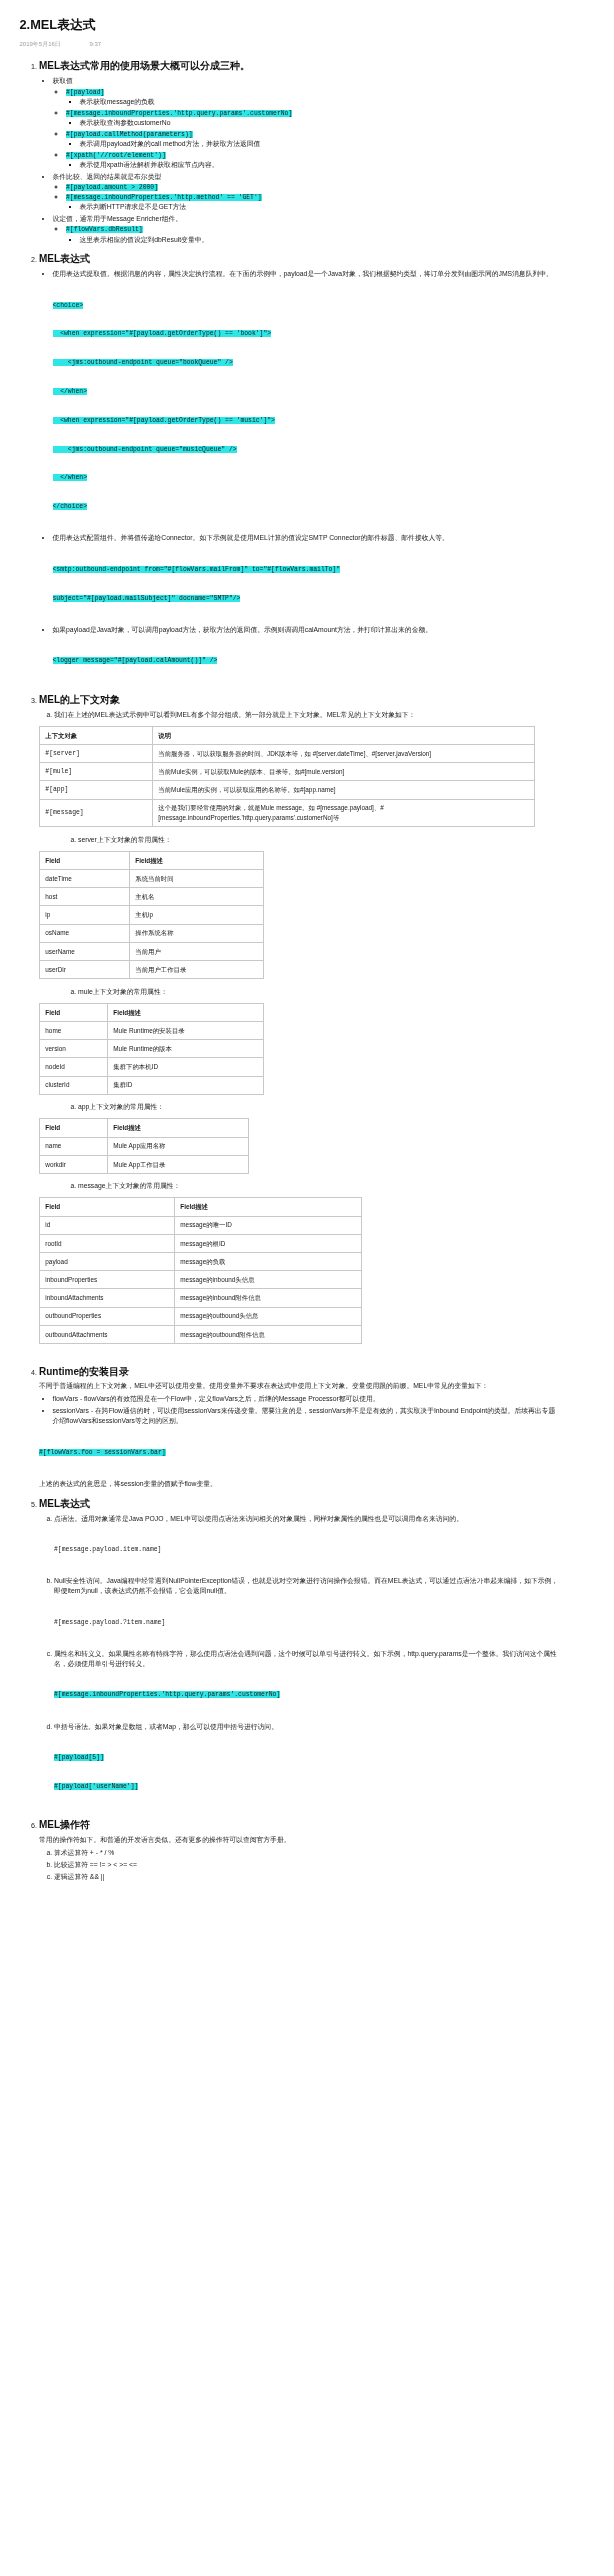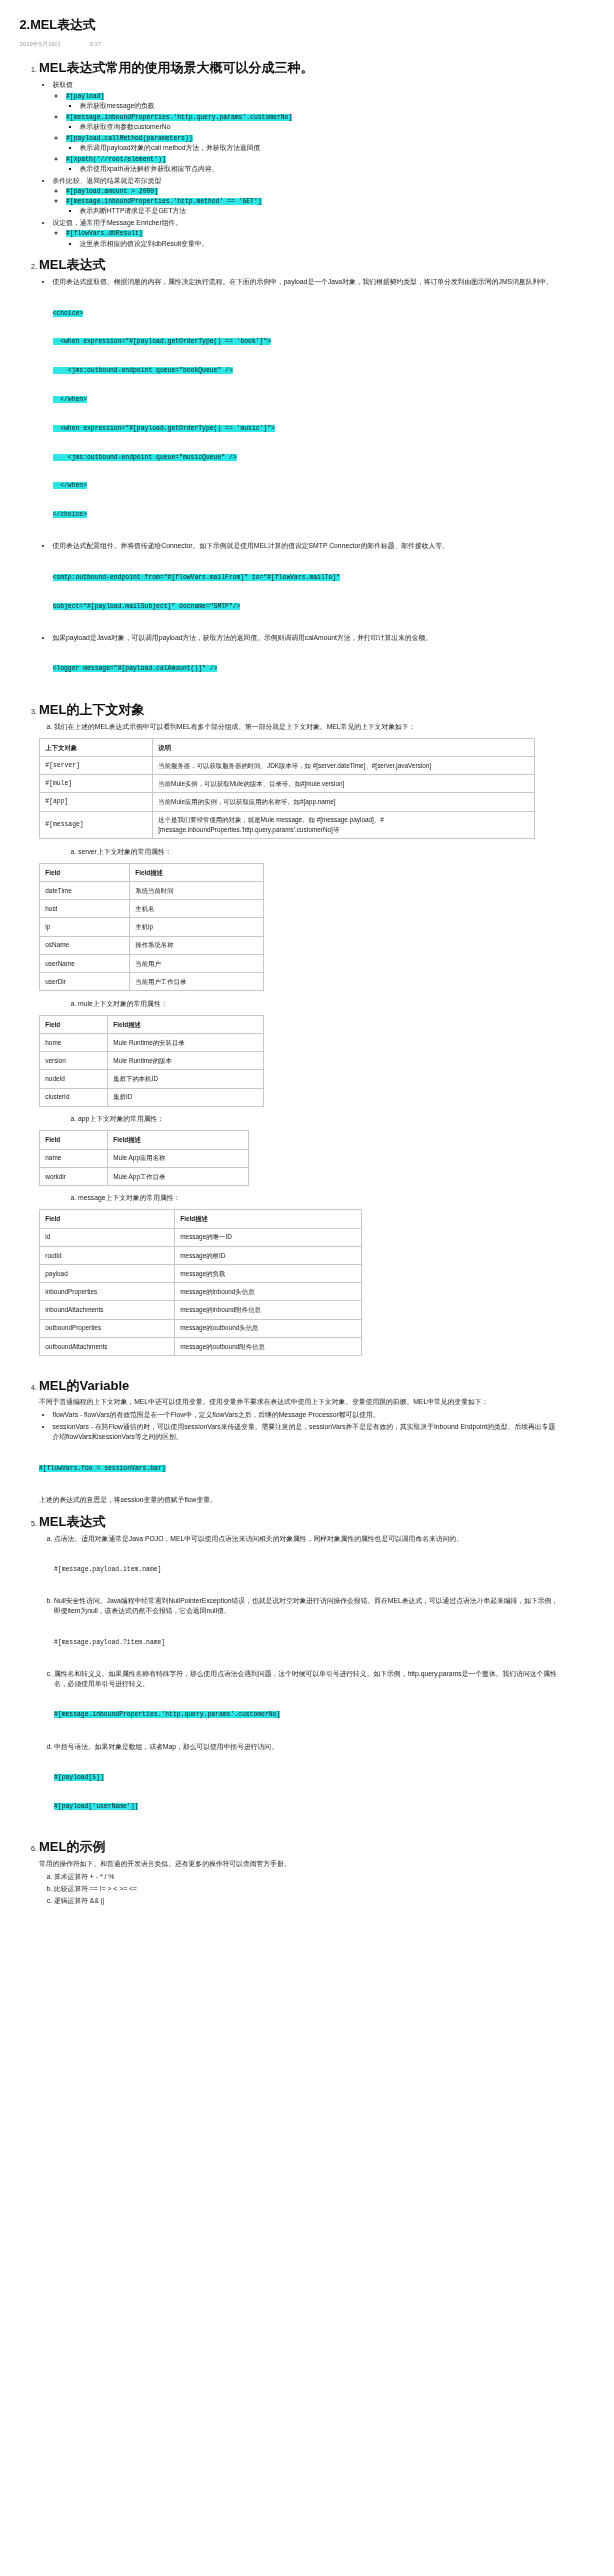--- a/index.html
+++ b/index.html
@@ -14,21 +14,21 @@
   h1.doc-title {
     font-size: 12.8px;
     font-weight: bold;
     margin: 3px 0 6px 0;
     color: #111;
   }
   .meta { font-size: 6px; color: #9aa0a6; margin-bottom: 10.5px; }
   .meta .date { margin-right: 27px; }
   ol.lvl1 { margin: 0; padding-left: 19.5px; }
   ol.lvl1 > li { margin-bottom: 7.5px; font-size: 7.1px; }
-  .sec-title { font-weight: bold; font-size: 13px; color: #111; }
+  .sec-title { font-weight: bold; font-size: 10px; color: #111; }
   ul.bul { list-style: disc; margin: 3px 0 3px 0; padding-left: 13.5px; }
   ul.bul > li { margin: 1.5px 0; font-size: 6.8px; }
   ul.circ { list-style: circle; margin: 1.5px 0; padding-left: 13.5px; }
   ul.circ > li { margin: 1.5px 0; font-size: 6.8px; }
   ul.sq { list-style: square; margin: 1.5px 0; padding-left: 13.5px; }
   ul.sq > li { margin: 0.8px 0; font-size: 6.8px; }
   ol.alpha { list-style: lower-alpha; margin: 3px 0; padding-left: 15px; }
   ol.alpha > li { margin: 2.3px 0; font-size: 6.8px; }
   .hl { background: #2ee6e6; }
   .code { font-family: "Liberation Mono", monospace; font-size: 6.4px; }
@@ -317,21 +317,21 @@
         <tr>
               <td>outboundAttachments</td>
               <td>message的outbound附件信息</td>
             </tr>
       </tbody>
         </table>
       <div class="sp"></div>
     </li>
 
     <li>
-      <span class="sec-title">MEL的Variable</span>
+      <span class="sec-title">Runtime的安装目录</span>
       <div class="plain">不同于普通编程的上下文对象，MEL中还可以使用变量。使用变量并不要求在表达式中使用上下文对象。变量使用跟的前缀。MEL中常见的变量如下：</div>
       <ul class="bul">
         <li>flowVars - flowVars的有效范围是在一个Flow中，定义flowVars之后，后继的Message Processor都可以使用。</li>
         <li>sessionVars - 在跨Flow通信的时，可以使用sessionVars来传递变量。需要注意的是，sessionVars并不是是有效的，其实取决于Inbound Endpoint的类型。后续再出专题介绍flowVars和sessionVars等之间的区别。</li>
       </ul>
       <div class="codeblock">
         <span class="ln"><span class="hl">#[flowVars.foo = sessionVars.bar]</span></span>
       </div>
       <div class="plain">上述的表达式的意思是，将session变量的值赋予flow变量。</div>
     </li>
@@ -361,21 +361,21 @@
           <span>中括号语法。如果对象是数组，或者Map，那么可以使用中括号进行访问。</span>
           <div class="codeblock">
             <span class="ln"><span class="hl">#[payload[5]]</span></span>
             <span class="ln"><span class="hl">#[payload['userName']]</span></span>
           </div>
         </li>
       </ol>
     </li>
 
     <li>
-      <span class="sec-title">MEL的示例</span>
+      <span class="sec-title">MEL操作符</span>
       <div class="plain">常用的操作符如下。和普通的开发语言类似。还有更多的操作符可以查阅官方手册。</div>
       <ol class="alpha">
         <li>算术运算符 + - * / %</li>
         <li>比较运算符 == != &gt; &lt; &gt;= &lt;=</li>
         <li>逻辑运算符 &amp;&amp; ||</li>
       </ol>
     </li>
 
   </ol>
 </div>

